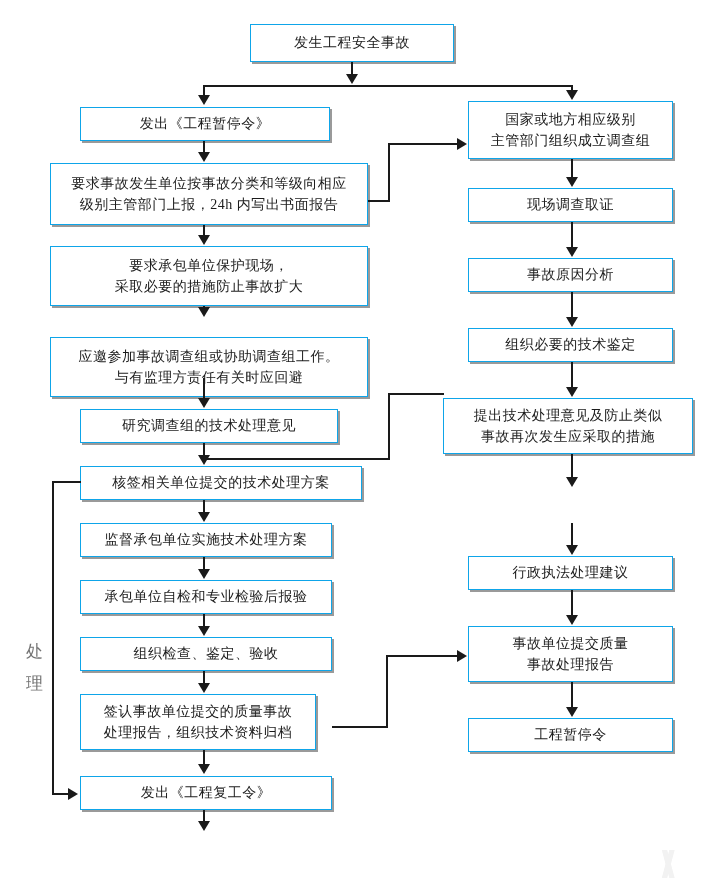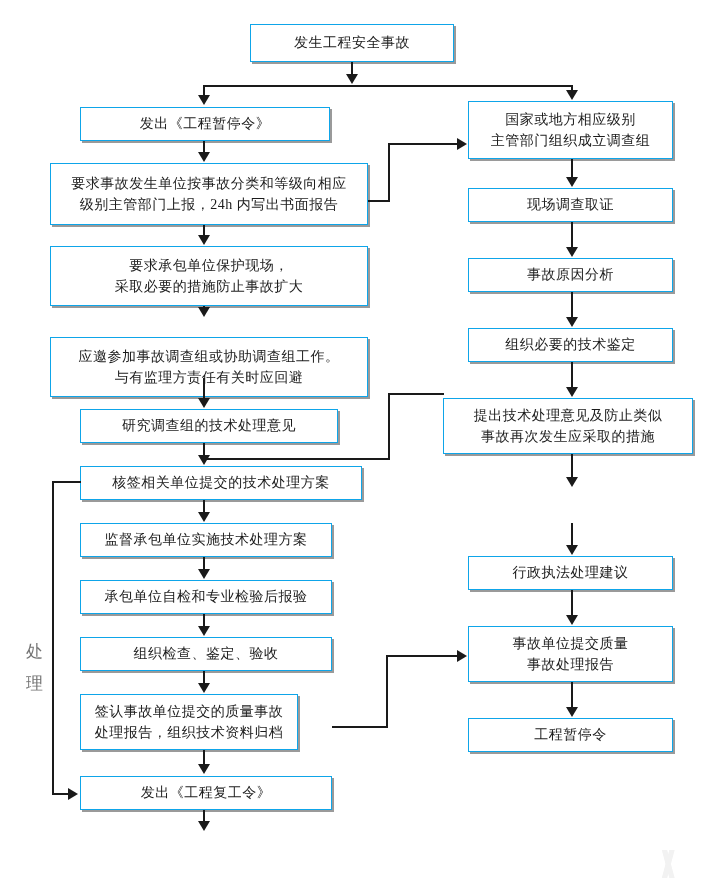--- a/index.html
+++ b/index.html
@@ -98,21 +98,21 @@
   <div class="node" style="left:80px; top:409px; width:258px; height:34px;">研究调查组的技术处理意见</div>
 
   <div class="node" style="left:80px; top:466px; width:282px; height:34px;">核签相关单位提交的技术处理方案</div>
 
   <div class="node" style="left:80px; top:523px; width:252px; height:34px;">监督承包单位实施技术处理方案</div>
 
   <div class="node" style="left:80px; top:580px; width:252px; height:34px;">承包单位自检和专业检验后报验</div>
 
   <div class="node" style="left:80px; top:637px; width:252px; height:34px;">组织检查、鉴定、验收</div>
 
-  <div class="node two-line" style="left:80px; top:694px; width:218px; height:56px;">签认事故单位提交的质量事故
+  <div class="node two-line" style="left:80px; top:694px; width:236px; height:56px;">签认事故单位提交的质量事故
 处理报告，组织技术资料归档</div>
 
   <div class="node" style="left:80px; top:776px; width:252px; height:34px;">发出《工程复工令》</div>
 
 
   <div class="node two-line" style="left:468px; top:101px; width:205px; height:58px;">国家或地方相应级别
 主管部门组织成立调查组</div>
 
   <div class="node" style="left:468px; top:188px; width:205px; height:34px;">现场调查取证</div>
 

